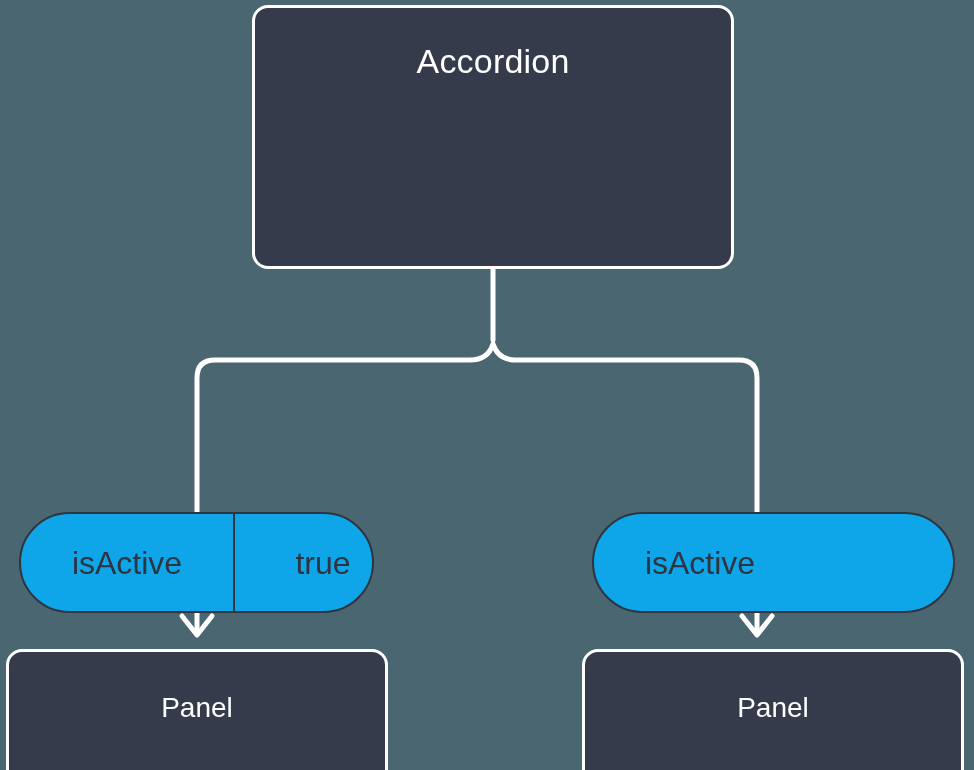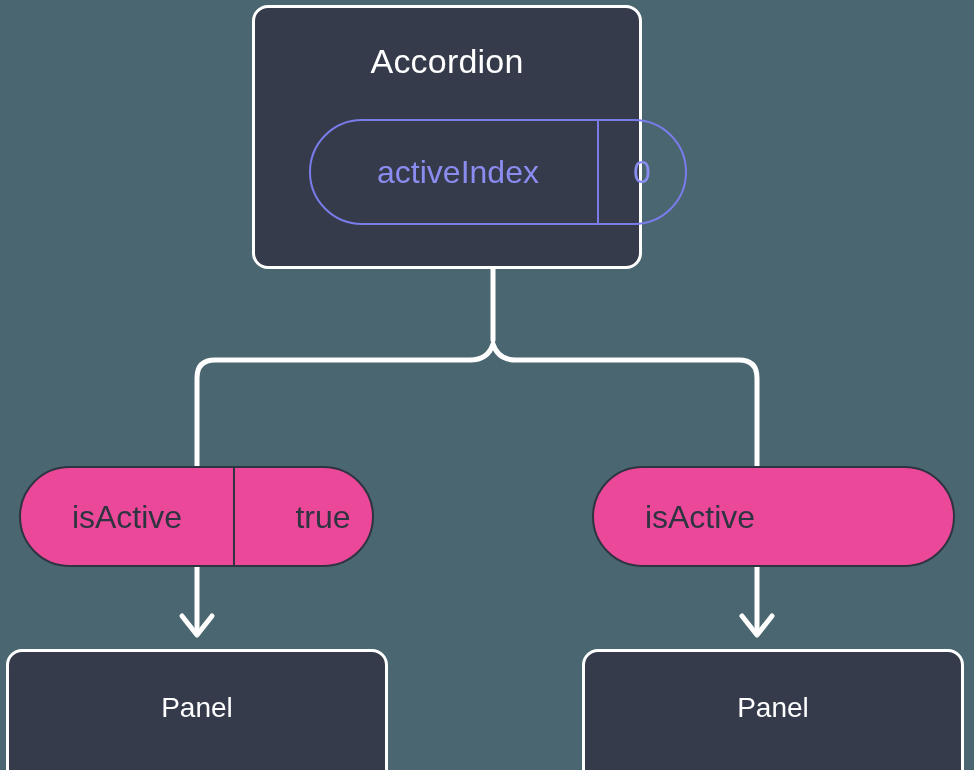--- a/index.html
+++ b/index.html
@@ -41,21 +41,21 @@
     border-radius: 16px;
     display: flex;
     flex-direction: column;
     align-items: center;
     z-index: 2;
   }
 
   #accordion-card {
     left: 252px;
     top: 5px;
-    width: 390px;
+    width: 482px;
     height: 264px;
     padding-top: 36px;
   }
 
   .card-title {
     color: #ffffff;
     font-size: 34px;
     font-weight: 500;
     letter-spacing: 0.2px;
     line-height: 1;
@@ -98,25 +98,26 @@
     flex: 1 1 auto;
     border-left: 2px solid #7b7cec;
   }
 
   
   .pill-solid {
     position: absolute;
     box-sizing: border-box;
     display: flex;
     align-items: stretch;
-    background: #ec4899;
+    background: #0ea5e9;
     border: 2px solid #2e3440;
     border-radius: 999px;
     overflow: hidden;
     z-index: 2;
+    margin-top: 46px;
   }
   .pill-solid .pill-key,
   .pill-solid .pill-val {
     display: flex;
     align-items: center;
     justify-content: center;
     color: #2e3440;
     font-size: 32px;
     font-weight: 400;
     line-height: 1;
@@ -190,24 +191,20 @@
     <line x1="197" y1="567" x2="197" y2="634" stroke="#ffffff" stroke-width="5" stroke-linecap="butt"></line>
     <path d="M 182 616 L 197 635 L 212 616" fill="none" stroke="#ffffff" stroke-width="5" stroke-linecap="round" stroke-linejoin="round"></path>
 
     <line x1="757" y1="567" x2="757" y2="634" stroke="#ffffff" stroke-width="5" stroke-linecap="butt"></line>
     <path d="M 742 616 L 757 635 L 772 616" fill="none" stroke="#ffffff" stroke-width="5" stroke-linecap="round" stroke-linejoin="round"></path>
   </svg>
 
   <div class="card" id="accordion-card">
     <div class="card-title">Accordion</div>
 
-    <div class="pill-outline" id="active-index-pill">
-      <div class="pill-key">activeIndex</div>
-      <div class="pill-val">0</div>
-    </div>
   </div>
 
   <div class="pill-solid" id="pill-left">
     <div class="pill-key">isActive</div>
     <div class="pill-val">true</div>
   </div>
 
   <div class="card" id="panel-left">
     <div class="panel-title">Panel</div>
   </div>

